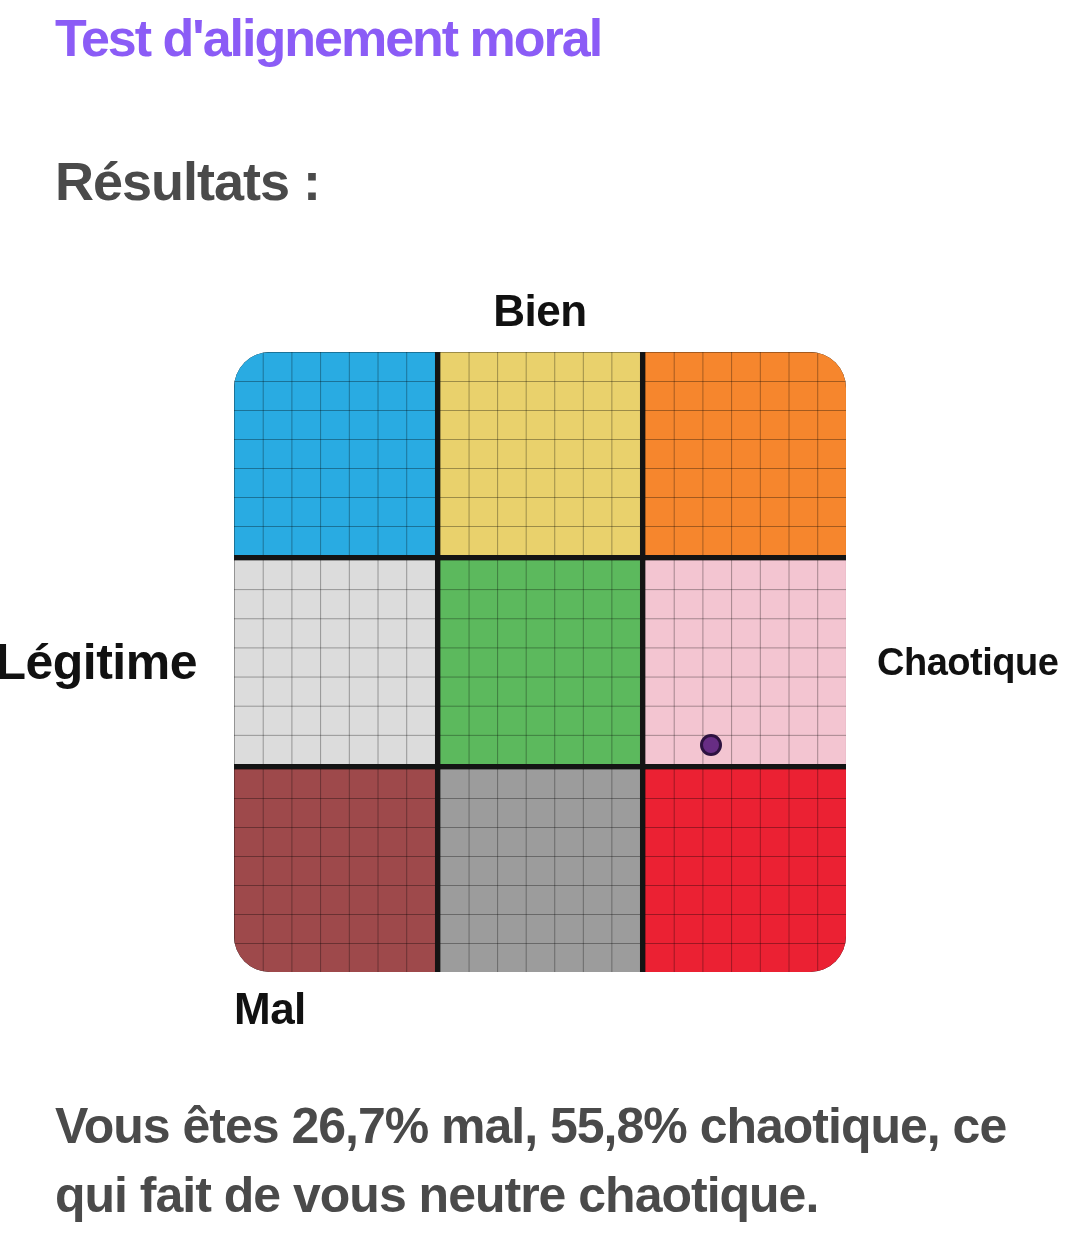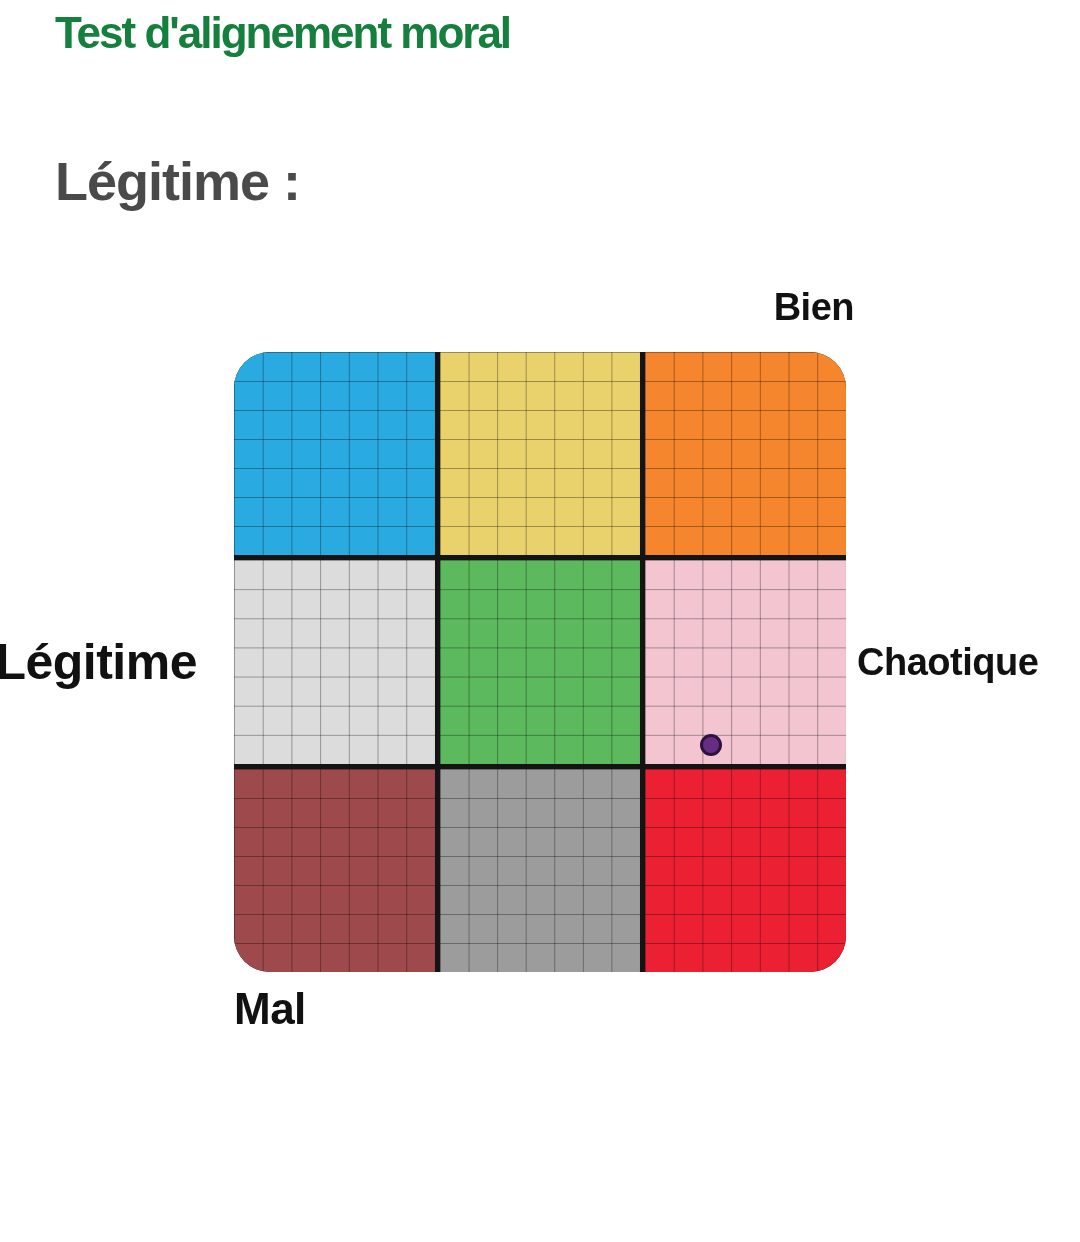--- a/index.html
+++ b/index.html
@@ -7,45 +7,45 @@
     position: relative;
     width: 1080px;
     height: 1242px;
     background: #ffffff;
     overflow: hidden;
     font-family: "Liberation Sans", "DejaVu Sans", sans-serif;
   }
   .page-title {
     position: absolute;
     left: 55px; top: 8px;
-    font-size: 44px;
+    font-size: 52px;
     font-weight: bold;
-    color: #15803d;
+    color: #8b5cf6;
     letter-spacing: -2px;
     white-space: nowrap;
   }
   .results-heading {
     position: absolute;
     left: 55px; top: 150px;
     font-size: 54px;
     font-weight: bold;
     color: #4A4A4A;
     letter-spacing: -1px;
   }
   .axis-label {
     position: absolute;
     font-weight: bold;
     color: #111111;
     letter-spacing: -0.5px;
     white-space: nowrap;
   }
-  .axis-top    { left: 242px; width: 612px; top: 286px; text-align: right; font-size: 38px; }
+  .axis-top    { left: 234px; width: 612px; top: 286px; text-align: center; font-size: 44px; }
   .axis-bottom { left: 234px; width: 612px; top: 984px; text-align: left; font-size: 44px; }
   .axis-left   { right: 883px; top: 662px; transform: translateY(-50%); font-size: 50px; }
-  .axis-right  { left: 857px;  top: 662px; transform: translateY(-50%); font-size: 38px; }
+  .axis-right  { left: 877px;  top: 662px; transform: translateY(-50%); font-size: 38px; }
   .grid-wrap {
     position: absolute;
     left: 234px; top: 352px;
     width: 612px; height: 620px;
   }
   .alignment-grid {
     width: 100%; height: 100%;
     background: #141414;
     border-radius: 36px;
     overflow: hidden;
@@ -79,21 +79,21 @@
     line-height: 1.38;
   }
 </style>
 </head>
 <body>
 
 <div class="page">
 
   <div class="page-title">Test d'alignement moral</div>
 
-  <div class="results-heading">Légitime :</div>
+  <div class="results-heading">Résultats :</div>
 
   <div>
     <div class="axis-label axis-top">Bien</div>
 
     <div class="axis-label axis-left">Légitime</div>
 
     <div class="axis-label axis-right">Chaotique</div>
 
     <div class="grid-wrap">
       <div class="alignment-grid">
@@ -106,14 +106,15 @@
           <div class="cell" style="background-color: rgb(158, 73, 75);"></div>
           <div class="cell" style="background-color: rgb(156, 156, 156);"></div>
           <div class="cell" style="background-color: rgb(235, 33, 51);"></div>
         </div>
       <div class="result-marker" style="left: 77.9%; top: 63.35%; background-color: rgb(103, 45, 132); border-color: rgb(45, 18, 64);"></div>
     </div>
 
     <div class="axis-label axis-bottom">Mal</div>
   </div>
 
+  <div class="result-text">Vous êtes 26,7% mal, 55,8% chaotique, ce qui fait de vous neutre chaotique.</div>
 
 </div>
 
 </body></html>

